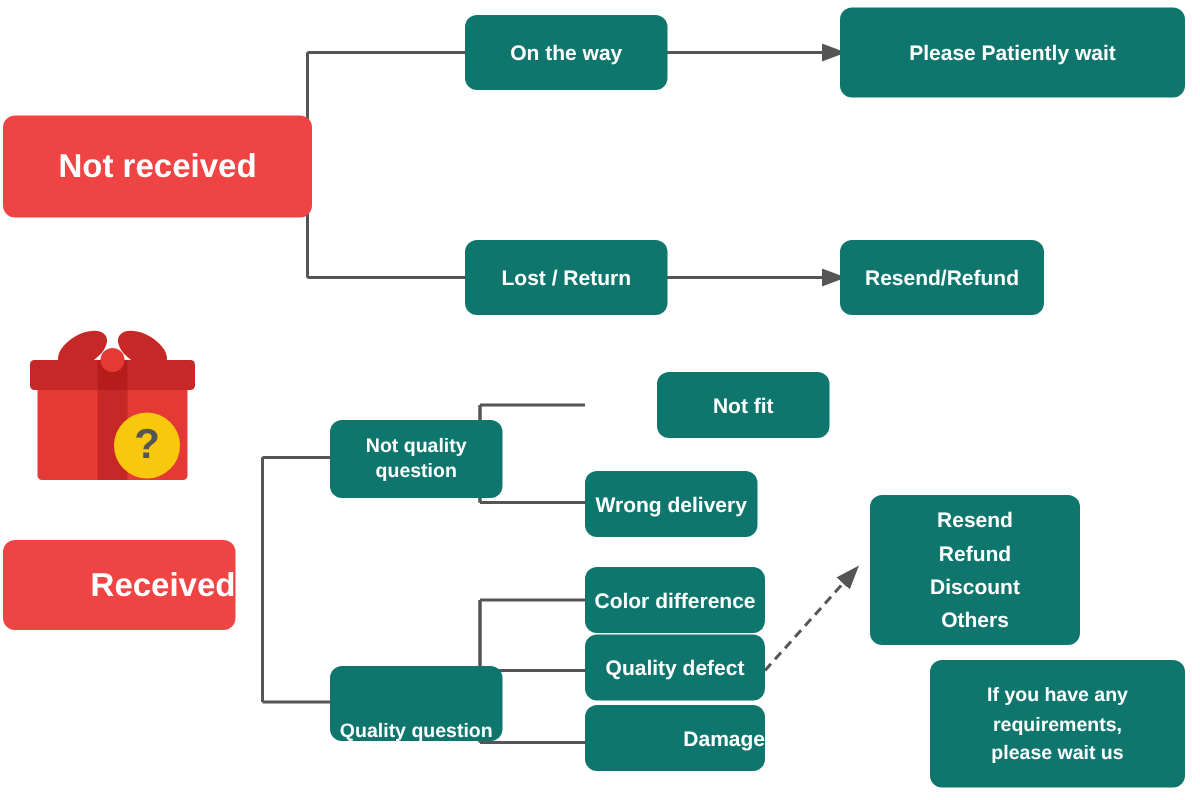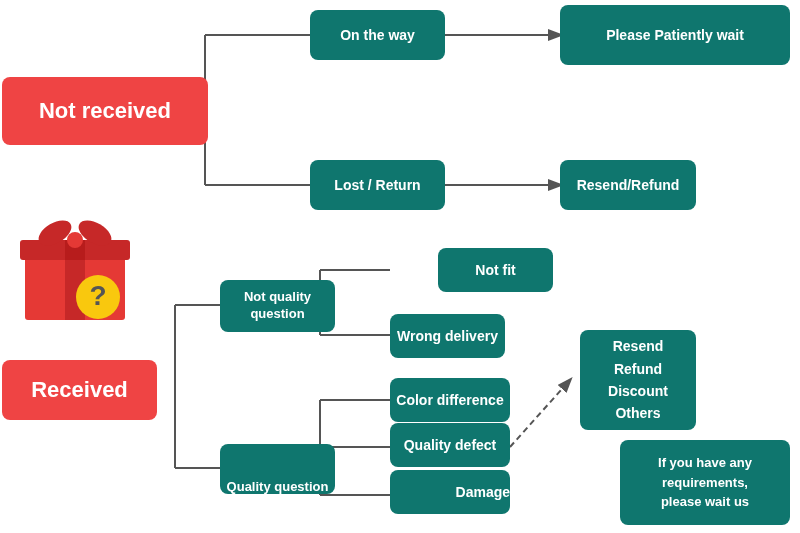--- a/index.html
+++ b/index.html
@@ -149,21 +149,21 @@
 
       <ellipse cx="85" cy="38" rx="18" ry="10" fill="#c62828" transform="rotate(30 85 38)"></ellipse>
 
       <circle cx="65" cy="45" r="8" fill="#e53935"></circle>
 
       <circle cx="88" cy="102" r="22" fill="#f9c80e"></circle>
       <text x="88" y="110" text-anchor="middle" font-size="28" font-weight="bold" fill="#555">?</text>
     </svg>
   </div>
 
-  <div class="node node-large" style="left:2px; top:360px; width:155px; height:60px; font-size:22px;">
+  <div class="node node-large" style="left:2px; top:360px; width:155px; height:60px; font-size:22px;justify-content:flex-end;">
     <span>Received</span>
   </div>
 
   <div class="node" style="left:220px; top:280px; width:115px; height:52px; font-size:13px; line-height:1.3;">
     <span style="white-space:pre-line;">Not quality
 question</span>
   </div>
 
   <div class="node" style="left:220px; top:444px; width:115px; height:50px; font-size:13px;align-items:flex-end;">
     <span>Quality question</span>
@@ -182,21 +182,21 @@
   </div>
 
   <div class="node" style="left:390px; top:423px; width:120px; height:44px;">
     <span>Quality defect</span>
   </div>
 
   <div class="node" style="left:390px; top:470px; width:120px; height:44px;justify-content:flex-end;">
     <span>Damage</span>
   </div>
 
-  <div class="node" style="left:580px; top:330px; width:116px; height:100px; font-size:14px; line-height:1.6;">
+  <div class="node" style="left:580px; top:330px; width:140px; height:100px; font-size:14px; line-height:1.6;">
     <span style="white-space:pre-line;">Resend
 Refund
 Discount
 Others</span>
   </div>
 
   <div class="node" style="left:620px; top:440px; width:170px; height:85px; font-size:13px; line-height:1.5;">
     <span style="white-space:pre-line;">If you have any
 requirements,
 please wait us</span>

